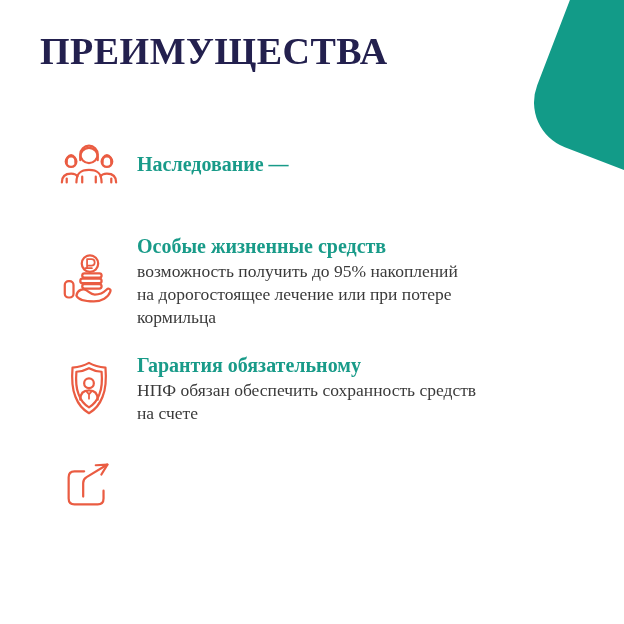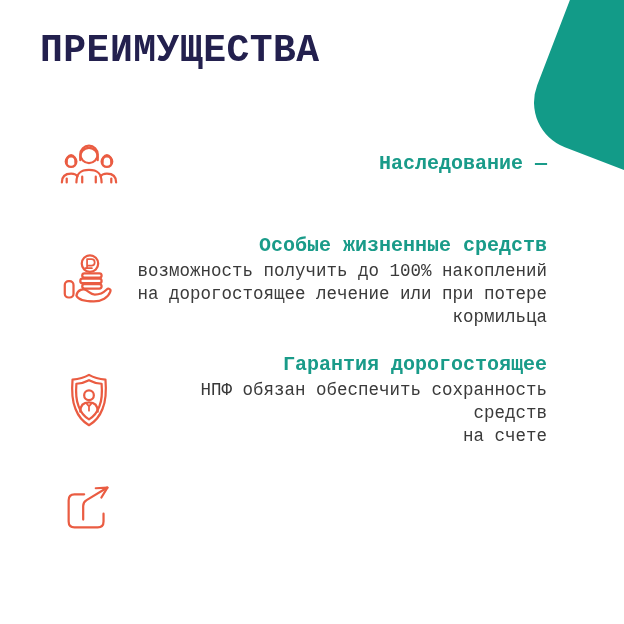--- a/index.html
+++ b/index.html
@@ -3,21 +3,21 @@
 <meta charset="utf-8">
 <style>
   * { margin: 0; padding: 0; box-sizing: border-box; }
   html, body { background: #ffffff; }
   .page {
     position: relative;
     width: 624px;
     height: 551px;
     background: #ffffff;
     overflow: hidden;
-    font-family: Liberation Mono, monospace;
+    font-family: Liberation Serif, serif;
   }
   .corner-shape {
     position: absolute;
     left: 520px;
     top: -170px;
     width: 300px;
     height: 300px;
     background: #129b88;
     border-radius: 48px;
     transform: rotate(21deg);
@@ -34,21 +34,21 @@
     color: #23204e;
   }
   .list {
     position: absolute;
     left: 40px;
     top: 134px;
     width: 520px;
     display: flex;
     flex-direction: column;
   }
-  .item { display: flex; align-items: center; text-align: right; }
+  .item { display: flex; align-items: center; }
   .item-1 { margin-bottom: 38px; }
   .item-2 { margin-bottom: 24px; }
   .item-3 { margin-bottom: 26px; }
   .icon-cell {
     width: 97px;
     flex: 0 0 97px;
     display: flex;
     justify-content: center;
     align-items: center;
   }
@@ -117,38 +117,38 @@
           <path class="thin" d="M30,17.5 L30,8.5 L34.5,8.5 C39,8.5 39,15 34.5,15 L30,15 M28,17.8 L35,17.8"></path>
           <rect x="25" y="23" width="20" height="4.6" rx="2.3"></rect>
           <rect x="23" y="28.6" width="22" height="4.6" rx="2.3"></rect>
           <rect x="25" y="34.2" width="20" height="4.6" rx="2.3"></rect>
           <rect x="7" y="31" width="9" height="17" rx="4"></rect>
           <path d="M19,46 C20,40 26,38 30,41 C33,43 34,45 38,45 C43,45 47,43 50,40 C52,38 55,39 54,42 C52,48 45,52 37,52 C29,52 21,51 19,46 Z"></path>
         </svg>
       </div>
       <div class="text-cell">
         <div class="item-heading">Особые жизненные средств</div>
-        <div class="item-body">возможность получить до 100% накоплений
+        <div class="item-body">возможность получить до 95% накоплений
 на дорогостоящее лечение или при потере
 кормильца</div>
       </div>
     </div>
 
     <div class="item item-3">
       <div class="icon-cell">
         <svg class="adv-icon" width="62" height="62" viewBox="0 0 64 64">
           <path d="M32,5 C37,8 43,9.5 49,10 C50,22 49,33 46,40 C43,48 38,53.5 32,57 C26,53.5 21,48 18,40 C15,33 14,22 15,10 C21,9.5 27,8 32,5 Z"></path>
           <path d="M32,10.5 C36,12.7 40.5,13.8 45,14.2 C45.8,23.5 45,32 42.7,37.6 C40.4,44 36.6,48.3 32,51 C27.4,48.3 23.6,44 21.3,37.6 C19,32 18.2,23.5 19,14.2 C23.5,13.8 28,12.7 32,10.5 Z"></path>
           <circle cx="32" cy="26" r="5"></circle>
           <path d="M23,43 C23,36 27,33.5 32,33.5 C37,33.5 41,36 41,43"></path>
           <path class="thin" d="M29,34 L32,37.5 L35,34 M32,37.5 L32,42"></path>
         </svg>
       </div>
       <div class="text-cell">
-        <div class="item-heading">Гарантия дорогостоящее</div>
+        <div class="item-heading">Гарантия обязательному</div>
         <div class="item-body">НПФ обязан обеспечить сохранность средств
 на счете</div>
       </div>
     </div>
 
     <div class="item item-4">
       <div class="icon-cell">
         <svg class="adv-icon" width="62" height="62" viewBox="0 0 64 64">
           <path d="M27,21 L17,21 C13,21 11,23 11,27 L11,49 C11,53 13,55 17,55 L41,55 C45,55 47,53 47,49 L47,41"></path>
           <path d="M26,47 L26,33 C26,30 27,28.5 29.5,27 L51,14"></path>

